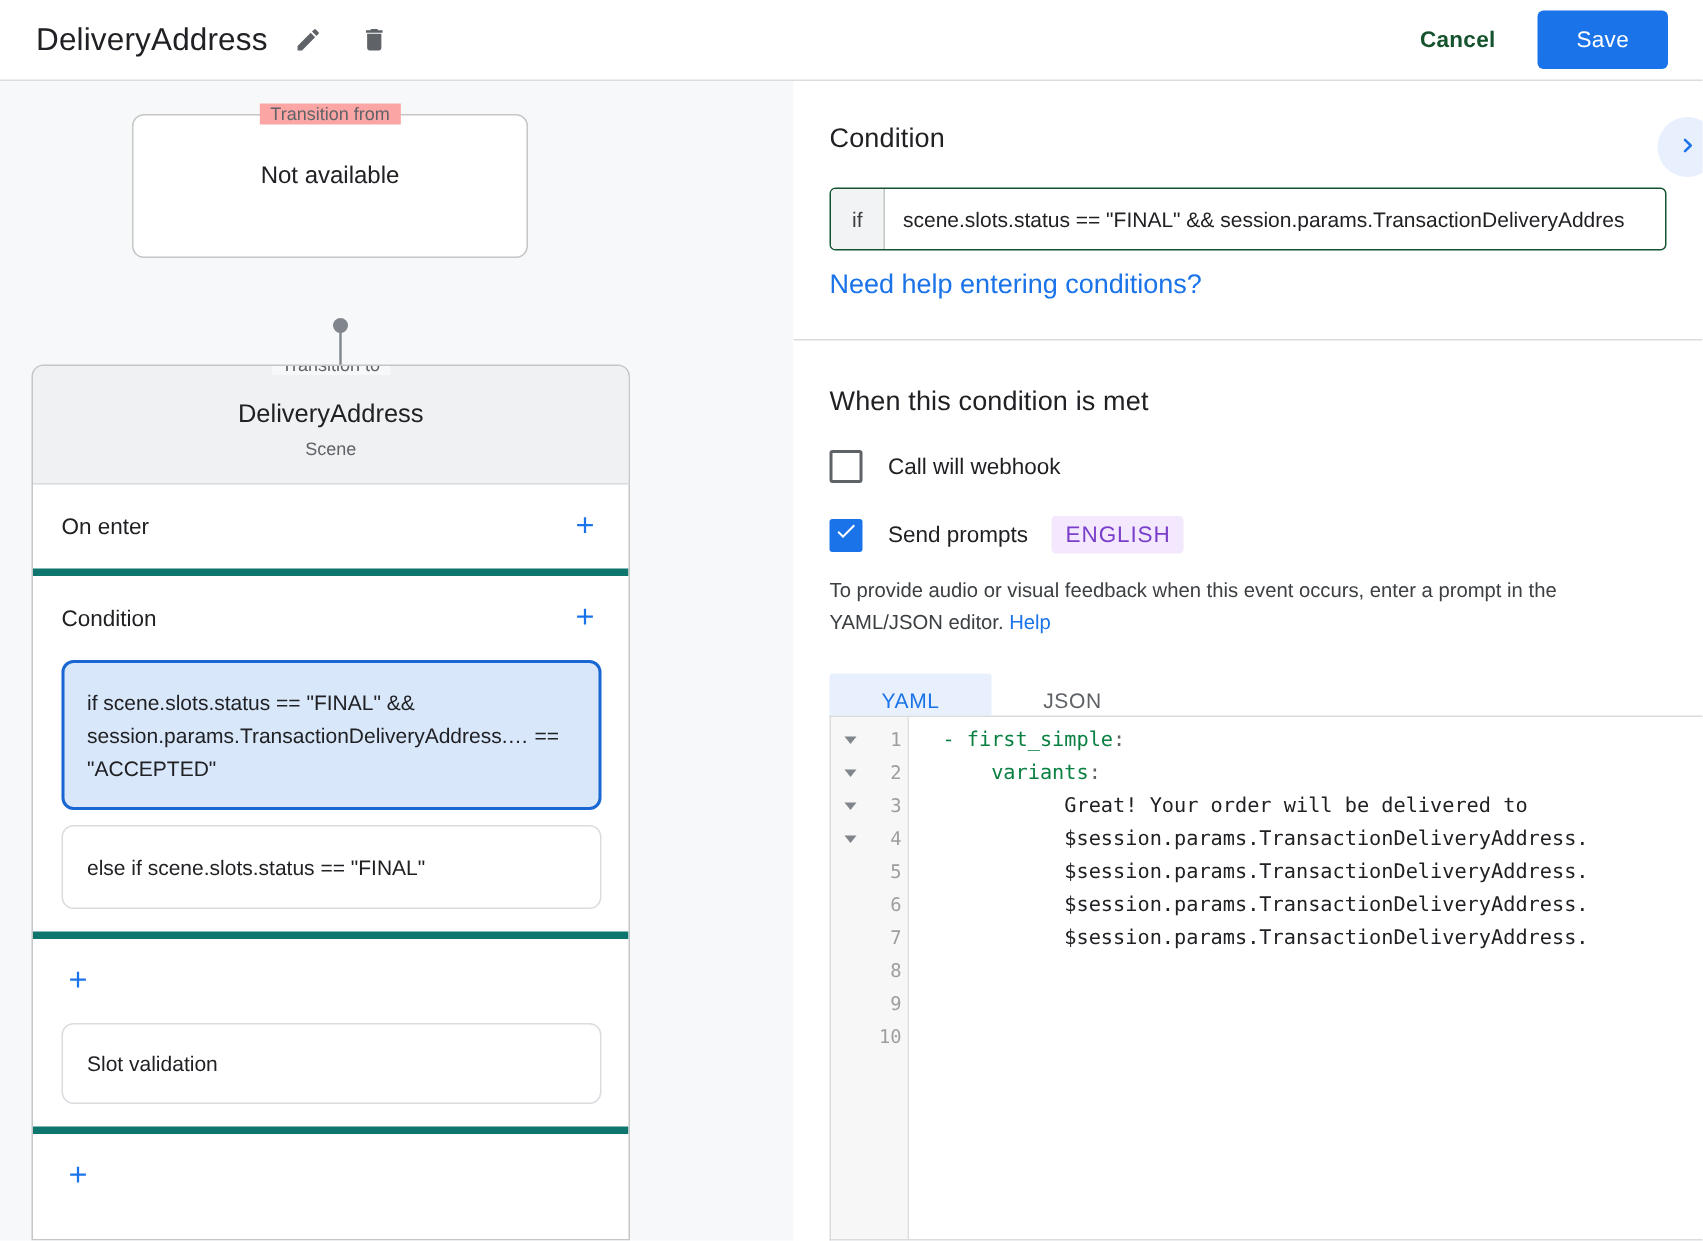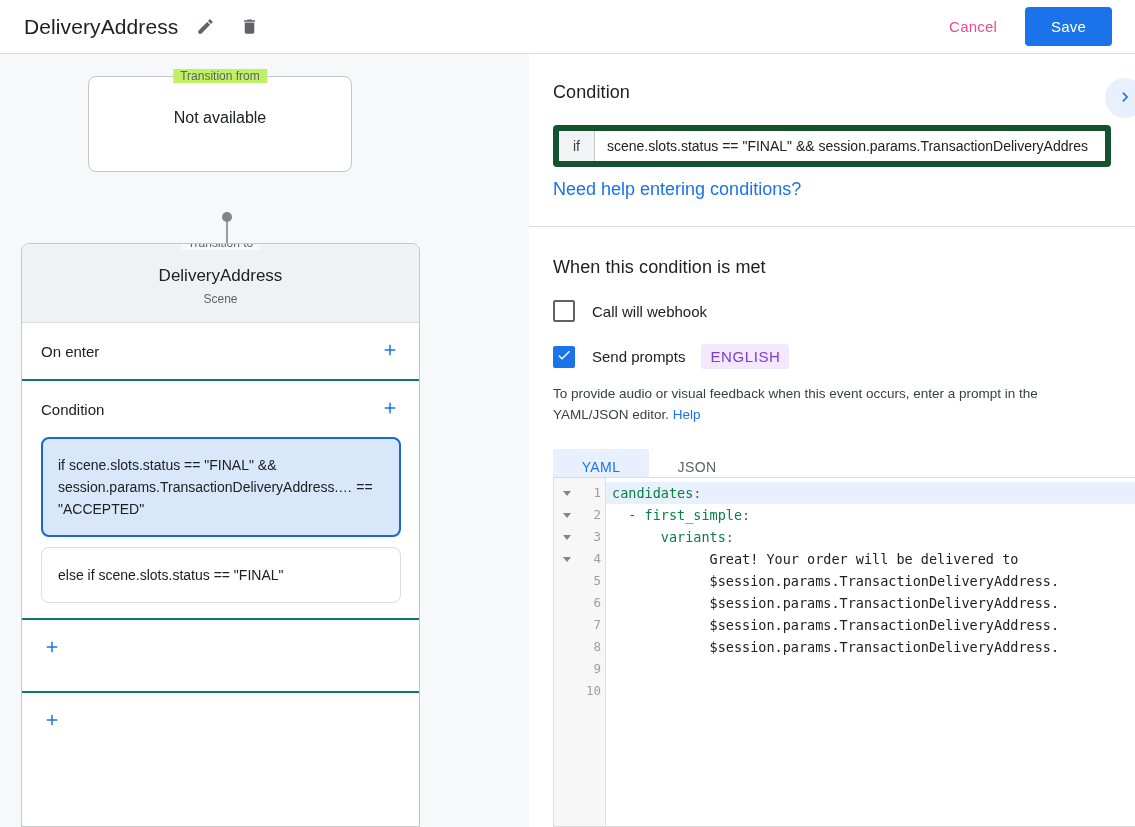--- a/index.html
+++ b/index.html
@@ -23,21 +23,21 @@
     font-size: 21px; color: #202124; letter-spacing: 0.1px;
   }
   .icon-btn {
     width: 34px; height: 34px; margin-left: 10px;
     display: flex; align-items: center; justify-content: center;
     border-radius: 50%; cursor: pointer; border: none; background: transparent;
   }
   .icon-btn svg { display: block; }
   .header-spacer { flex: 1; }
   .cancel-btn {
-    color: #ec4899; font-size: 15px; font-weight: 400;
+    color: #14532d; font-size: 15px; font-weight: 700;
     background: transparent; border: none; cursor: pointer;
     padding: 9px 14px; border-radius: 4px; letter-spacing: .2px;
   }
   .save-btn {
     margin-left: 14px; margin-right: 23px;
     background: #1a73e8; color: #ffffff;
     font-size: 15px; font-weight: 500; letter-spacing: .2px;
     border: none; border-radius: 4px; cursor: pointer;
     padding: 11px 26px;
   }
@@ -51,21 +51,21 @@
   }
   .fieldset-box {
     position: absolute;
     border: 1px solid #c4c7c5;
     border-radius: 8px;
     background: #ffffff;
   }
   .fieldset-legend {
     position: absolute; top: -8px; left: 50%;
     transform: translateX(-50%);
-    background: #bef264;
+    background: #fca5a5;
     padding: 0 7px;
     font-size: 12px; color: #5f6368; white-space: nowrap;
   }
   #transition-from {
     left: 88px; top: 22px; width: 264px; height: 96px;
   }
   #transition-from .card-main {
     position: absolute; left: 0; right: 0; top: 32px;
     text-align: center; font-size: 16px; color: #202124;
   }
@@ -86,21 +86,21 @@
   }
   .to-header {
     background: #eff1f2;
     padding: 22px 0 16px;
     text-align: center;
     border-bottom: 1px solid #dadce0;
   }
   .to-header .to-name { font-size: 17px; color: #202124; }
   .to-header .to-sub { font-size: 12px; color: #5f6368; margin-top: 6px; }
 
-  .section { border-bottom: 2px solid #0f766e; }
+  .section { border-bottom: 5px solid #0f766e; }
   .section:last-child { border-bottom: none; }
   .section-head {
     display: flex; align-items: center;
     padding: 17px 18px 17px 19px;
     cursor: pointer;
   }
   .section-title { font-size: 15px; color: #202124; flex: 1; }
   .plus-btn {
     width: 22px; height: 22px; border: none; background: transparent;
     display: flex; align-items: center; justify-content: center;
@@ -136,21 +136,21 @@
   .rp-title { font-size: 18px; color: #202124; letter-spacing: .1px; }
   .chevron-circle {
     position: absolute; right: -10px; top: 24px;
     width: 40px; height: 40px; border-radius: 50%;
     background: #e8f0fe; border: none;
     display: flex; align-items: center; justify-content: center;
     cursor: pointer;
   }
   .cond-input-row {
     display: flex; margin-top: 22px;
-    border: 6px solid #14532d; border-radius: 4px;
+    border: 1px solid #14532d; border-radius: 4px;
     height: 42px; overflow: hidden; background: #fff;
   }
   .cond-if {
     width: 36px; background: #f1f3f4;
     display: flex; align-items: center; justify-content: center;
     font-size: 14px; color: #3c4043;
     border-right: 1px solid #c4c7c5;
   }
   .cond-input {
     flex: 1; border: none; outline: none;
@@ -179,21 +179,21 @@
     padding: 4px 9px; border-radius: 3px;
   }
   .desc {
     margin-top: 14px; font-size: 13.5px; color: #3c4043;
     line-height: 21px; max-width: 566px;
   }
   .desc a { color: #1a73e8; text-decoration: none; cursor: pointer; }
 
   .tabs { display: flex; margin-top: 24px; }
   .tab {
-    width: 96px; height: 36px;
+    width: 108px; height: 36px;
     display: flex; align-items: center; justify-content: center;
     font-size: 14px; font-weight: 500; letter-spacing: .4px;
     color: #5f6368; cursor: pointer; border: none; background: transparent;
     border-radius: 2px;
   }
   .tab.active { background: #e8f0fe; color: #1a73e8; }
 
   
   .editor {
     position: absolute; left: 553px; top: 477px;
@@ -318,20 +318,21 @@
       <div class="section-head">
         <button class="plus-btn">
           <span>
             <svg width="18" height="18" viewBox="0 0 24 24" fill="#1a73e8">
                 <path d="M19 13h-6v6h-2v-6H5v-2h6V5h2v6h6v2z"></path>
               </svg>
           </span>
         </button>
       </div>
       <div class="section-body">
+        <div class="slot-chip">Slot validation</div>
       </div>
     </div>
 
     <div class="section">
       <div class="section-head">
 
         <button class="plus-btn">
           <span>
             <svg width="18" height="18" viewBox="0 0 24 24" fill="#1a73e8">
                 <path d="M19 13h-6v6h-2v-6H5v-2h6V5h2v6h6v2z"></path>
@@ -431,21 +432,20 @@
       <div>3</div>
       <div>4</div>
       <div>5</div>
       <div>6</div>
       <div>7</div>
       <div>8</div>
       <div>9</div>
       <div>10</div>
     </div>
   <div class="code-area">
-      <div class="code-line hl"><span class="tok-key">candidates</span><span class="tok-punc">:</span></div>
       <div class="code-line"><span class="tok-key">  - first_simple</span><span class="tok-punc">:</span></div>
       <div class="code-line"><span class="tok-key">      variants</span><span class="tok-punc">:</span></div>
       <div class="code-line"><span class="tok-plain">            Great! Your order will be delivered to</span></div>
       <div class="code-line"><span class="tok-plain">            $session.params.TransactionDeliveryAddress.</span></div>
       <div class="code-line"><span class="tok-plain">            $session.params.TransactionDeliveryAddress.</span></div>
       <div class="code-line"><span class="tok-plain">            $session.params.TransactionDeliveryAddress.</span></div>
       <div class="code-line"><span class="tok-plain">            $session.params.TransactionDeliveryAddress.</span></div>
       <div class="code-line">&nbsp;</div>
     </div>
 </div>

